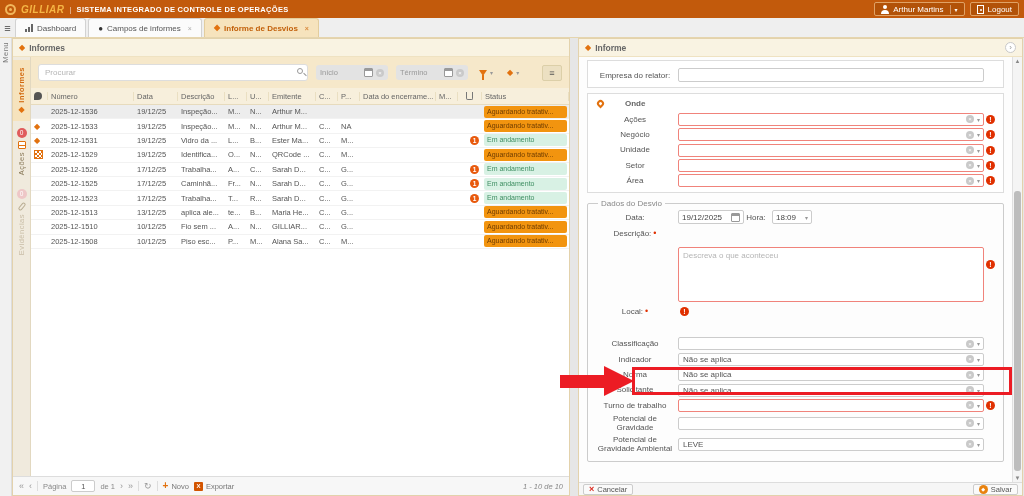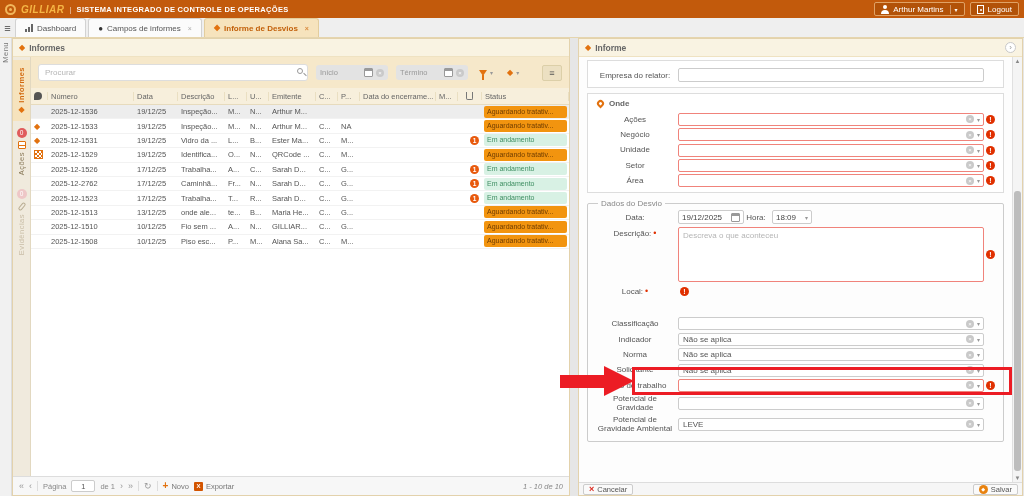--- a/index.html
+++ b/index.html
@@ -111,21 +111,21 @@
   .prange { color:#888;font-style:italic; }
 
   
   .splitter { position:absolute; left:570px; top:0; width:8px; height:458px; cursor:col-resize; }
   .right-panel { position:absolute; left:578px; top:0; width:445px; height:458px; background:#fdfdfd; border:1px solid #e3d2ac; }
   .form-area { position:absolute; left:0; right:10px; top:18px; bottom:13px; padding:3px 8px 0 8px; overflow:hidden; background:#fdfdfd; }
 
   .fbox { border:1px solid #ddd; background:#fff; padding:5px 8px; }
   .fbox + .fbox { margin-top:5px; }
   .fbox.onde { padding:3px 8px 5px; }
-  .boxhead { display:flex; align-items:center; gap:5px; height:13px; }
+  .boxhead { display:flex; align-items:center; gap:21px; height:13px; }
   .bh-title { font-size:8px; font-weight:bold; color:#666; }
   .ico-pin { width:7px; height:7px; border:2px solid #e2720f; border-radius:50% 50% 50% 0; transform:rotate(-45deg); margin-left:1px; }
 
   .frow { display:flex; align-items:center; margin-top:2.4px; min-height:13px; }
   .frow.ftop { align-items:flex-start; margin-top:3px; }
   .frow.ftop .flabel { padding-top:2px; }
   .flabel { flex:0 0 82px; text-align:center; font-size:8px; color:#555; padding-right:4px; line-height:1.15; }
   .hlabel { flex:0 0 28px; }
   .reqdot { color:#e03000; margin-left:2px; font-size:9px; line-height:0; }
   .tinput { border:1px solid #ccc; border-radius:2px; height:14px; font:8px "Liberation Sans",sans-serif; padding:0 3px; color:#444; background:#fff; }
@@ -133,21 +133,21 @@
   .combo { flex:1; height:13px; border:1px solid #ccc; border-radius:2px; background:#fff; display:flex; align-items:center; padding:0 3px 0 4px; gap:3px; cursor:pointer; }
   .combo .val { flex:1; font-size:8px; color:#555; overflow:hidden; white-space:nowrap; }
   .combo.req { border-color:#f0837b; }
   .err { width:9px; height:9px; border-radius:50%; background:#e03000; color:#fff; font-size:7px; font-weight:bold; line-height:9px; text-align:center; flex:0 0 9px; margin-left:2px; }
   .err.hide { visibility:hidden; }
 
   .fset { margin-top:6px; border:1px solid #ccc; border-radius:2px; padding:0 8px 8px; background:#fdfdfd; }
   .fset legend { font-size:8px; color:#888; padding:0 3px; margin-left:2px; }
   .dgroup { display:flex; align-items:center; border:1px solid #ccc; border-radius:2px; height:14px; background:#fff; padding:0 3px; gap:3px; }
   .ninput { border:none; outline:none; font:8px "Liberation Sans",sans-serif; color:#444; }
-  .tarea { flex:1; height:55px; border:1px solid #f0837b; border-radius:2px; resize:none; font:8px "Liberation Sans",sans-serif; color:#555; padding:3px 4px; background:#fff; }
+  .tarea { flex:1; height:55px; border:1px solid #f0837b; border-radius:2px; resize:none; font:8px "Liberation Sans",sans-serif; color:#555; padding:3px 4px; background:#fff;margin-top:20px; }
   .tarea::placeholder, .search input::placeholder { color:#b5b5b5; }
   .frow.ftop .err { align-self:center; }
   .classif { margin-top:19px; }
 
   .scrollbar { position:absolute; right:0; top:18px; bottom:13px; width:10px; background:#f4f4f4; border-left:1px solid #e0e0e0; }
   .sarr { position:absolute; left:0; width:9px; text-align:center; font-size:6px; color:#888; }
   .sarr { top:1px; } .sarr.sdown { top:auto; bottom:1px; }
   .sthumb { position:absolute; left:1px; top:134px; width:7px; height:280px; background:#bdbdbd; border-radius:3px; cursor:grab; }
 
   .form-footer { position:absolute; left:0; right:0; bottom:0; height:13px; background:#f6f6f6; border-top:1px solid #ddd; display:flex; align-items:center; padding:0 4px; }
@@ -371,21 +371,21 @@
               <div class="tcell c-s"></div>
               <div class="tcell c-trash">
                 <span class="count-badge">1</span>
               </div>
               <div class="tcell c-status">
                 <div class="badge b-progress">Em andamento</div>
               </div>
             </div>
             <div class="trow">
               <div class="tcell c-icon"></div>
-              <div class="tcell c-num">2025-12-2762</div>
+              <div class="tcell c-num">2025-12-1525</div>
               <div class="tcell c-data">17/12/25</div>
               <div class="tcell c-desc">Caminhã...</div>
               <div class="tcell c-s">Fr...</div>
               <div class="tcell c-s">N...</div>
               <div class="tcell c-emit">Sarah D...</div>
               <div class="tcell c-s">C...</div>
               <div class="tcell c-s">G...</div>
               <div class="tcell c-enc"></div>
               <div class="tcell c-s"></div>
               <div class="tcell c-trash">
@@ -411,21 +411,21 @@
                 <span class="count-badge">1</span>
               </div>
               <div class="tcell c-status">
                 <div class="badge b-progress">Em andamento</div>
               </div>
             </div>
             <div class="trow">
               <div class="tcell c-icon"></div>
               <div class="tcell c-num">2025-12-1513</div>
               <div class="tcell c-data">13/12/25</div>
-              <div class="tcell c-desc">onde ale...</div>
+              <div class="tcell c-desc">aplica ale...</div>
               <div class="tcell c-s">te...</div>
               <div class="tcell c-s">B...</div>
               <div class="tcell c-emit">Maria He...</div>
               <div class="tcell c-s">C...</div>
               <div class="tcell c-s">G...</div>
               <div class="tcell c-enc"></div>
               <div class="tcell c-s"></div>
               <div class="tcell c-trash"></div>
               <div class="tcell c-status">
                 <div class="badge b-waiting">Aguardando tratativ...</div>

